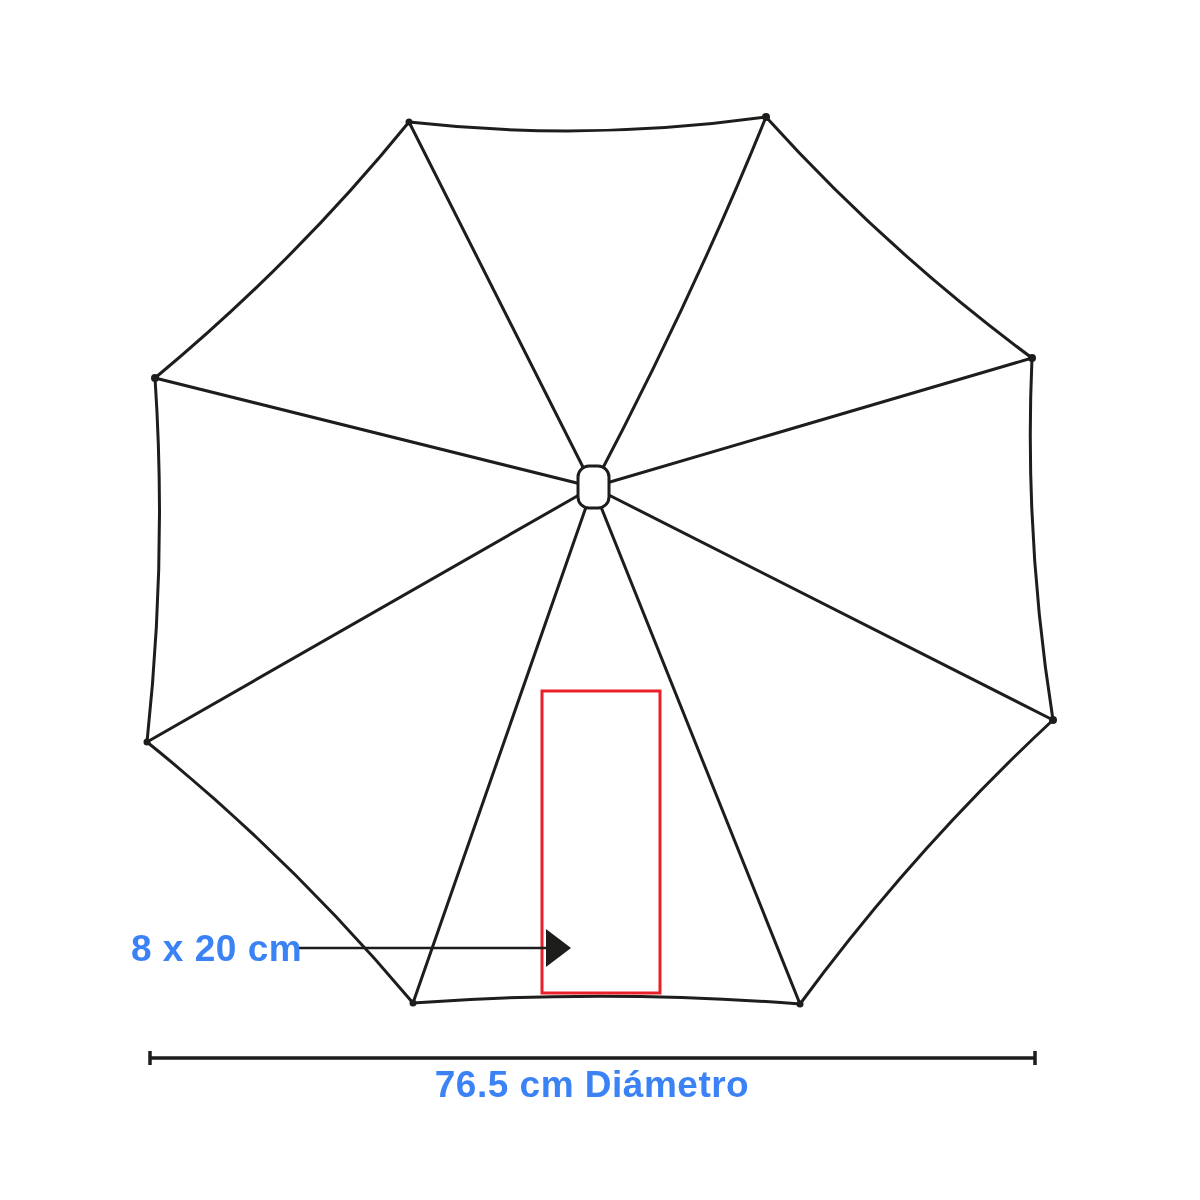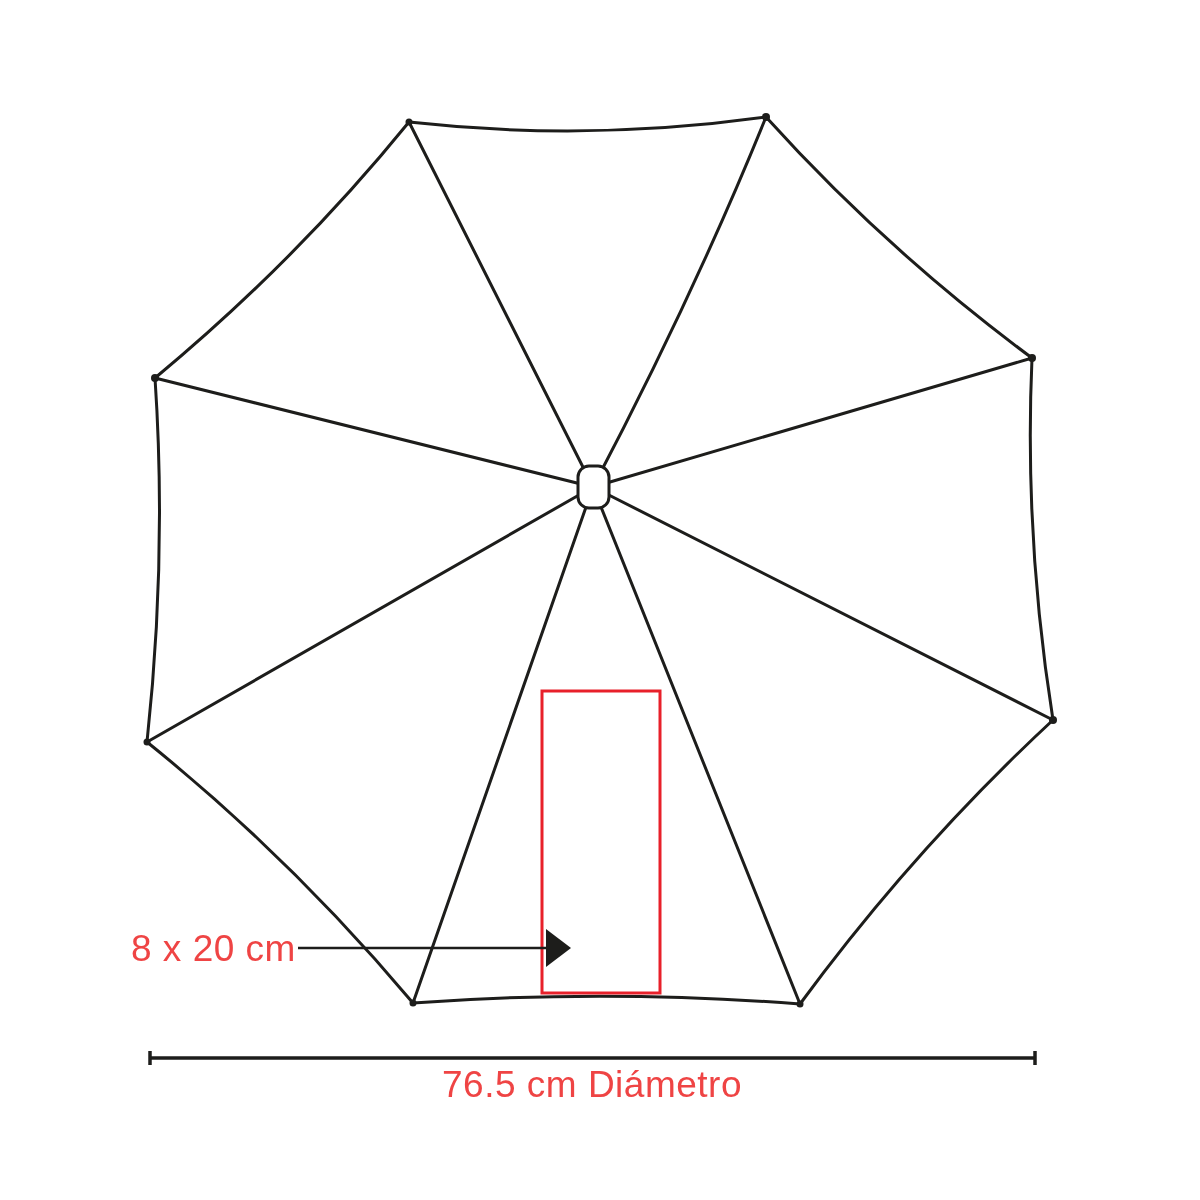--- a/index.html
+++ b/index.html
@@ -17,23 +17,23 @@
   }
   .diagram-svg {
     position: absolute;
     left: 0;
     top: 0;
     width: 1200px;
     height: 1200px;
   }
   .label {
     position: absolute;
-    color: #ef4444;
+    color: #3b82f6;
     font-size: 37px;
-    font-weight: 400;
+    font-weight: 700;
     letter-spacing: 0.5px;
     white-space: nowrap;
     line-height: 1;
   }
   .label-print-area {
     left: 131px;
     top: 930px;
   }
   .label-diameter {
     left: 592px;

